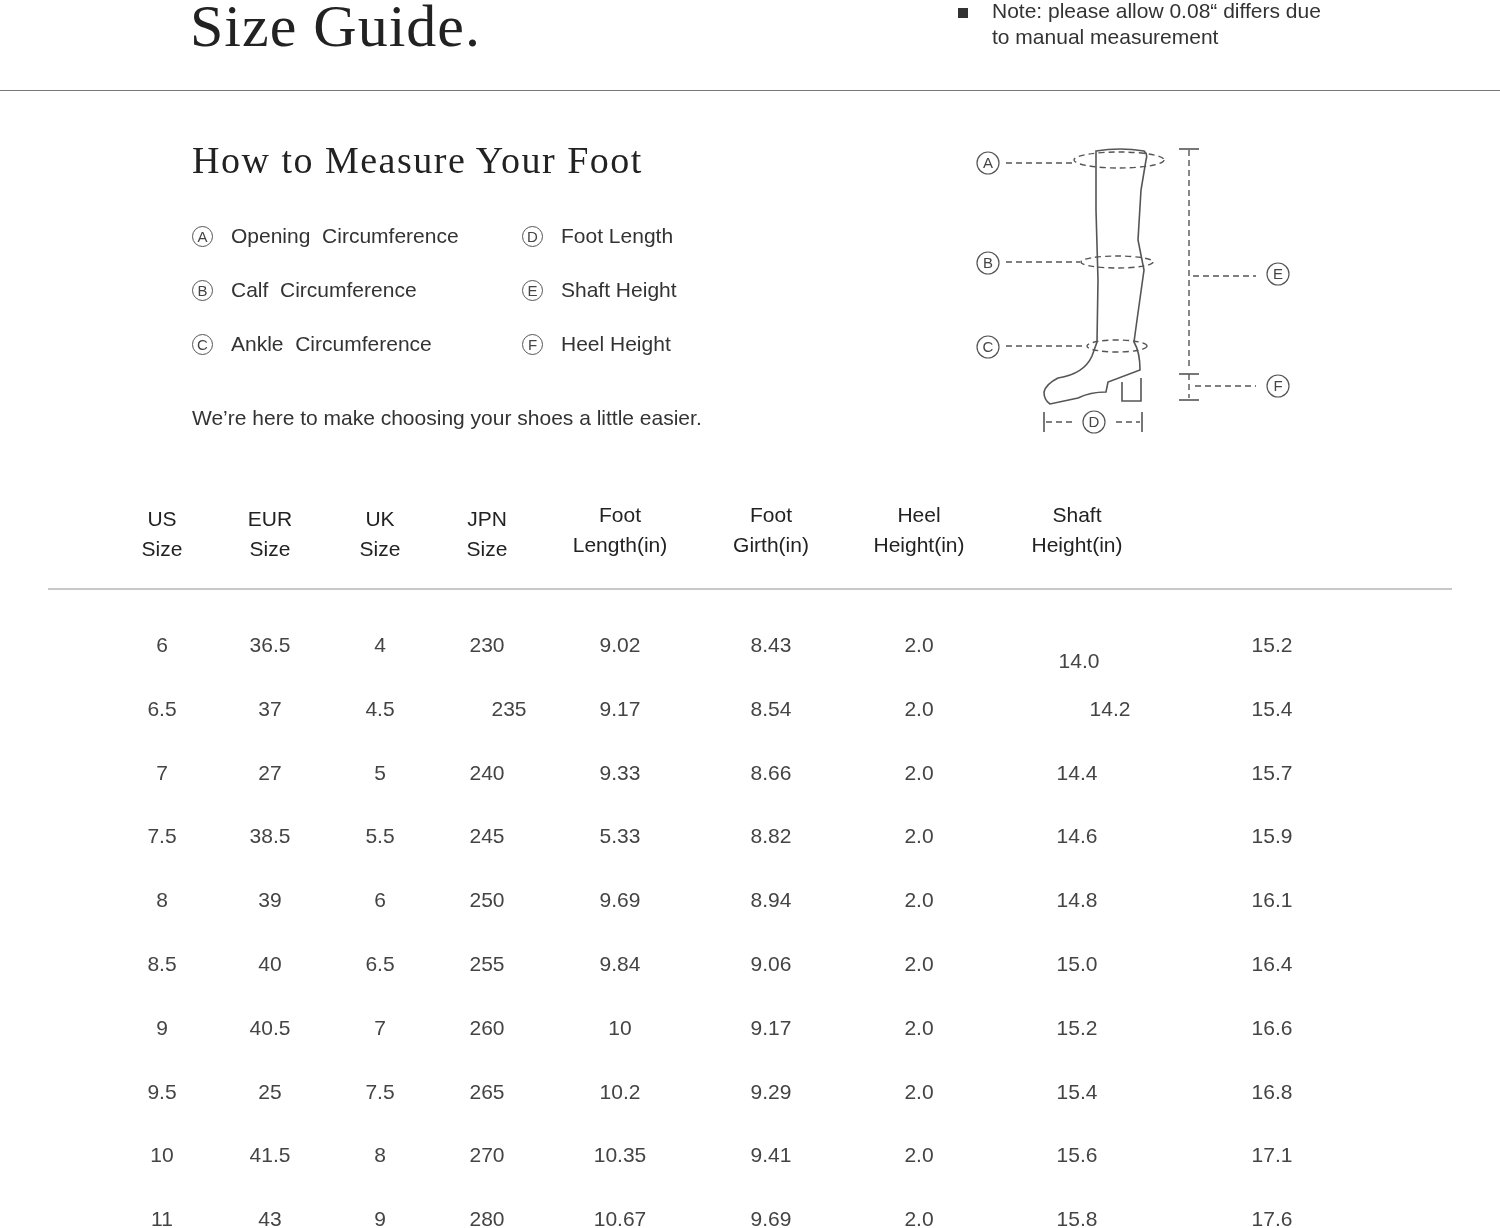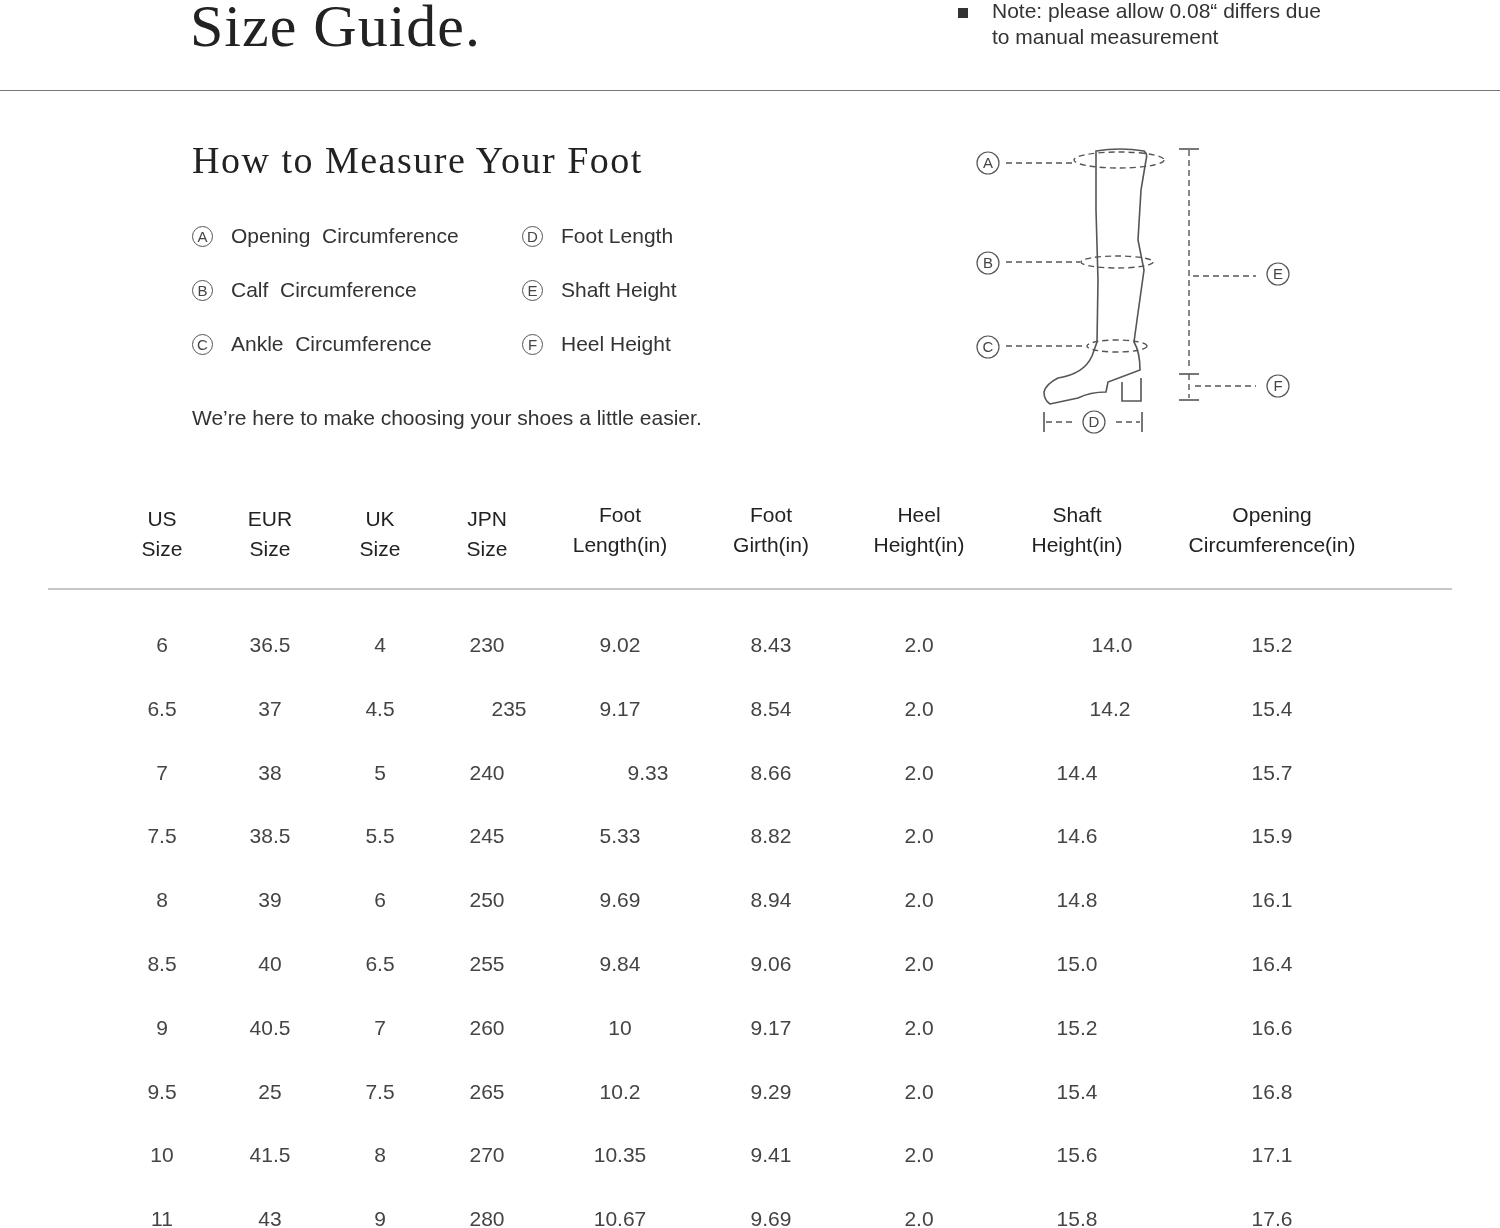--- a/index.html
+++ b/index.html
@@ -178,55 +178,51 @@
         <div>Foot</div>
         <div>Girth(in)</div>
       </div>
       <div class="th" style="left: 871px; top: 0px;">
         <div>Heel</div>
         <div>Height(in)</div>
       </div>
       <div class="th" style="left: 1029px; top: 0px;">
         <div>Shaft</div>
         <div>Height(in)</div>
-      </div>
-      <div class="th" style="left: 1224px; top: 0px;">
-        <div>Opening</div>
-        <div>Circumference(in)</div>
       </div>
     </div>
   <div class="tbody" id="tbody">
       <div class="tr" style="margin-top: 40px;">
         <div class="td" style="left: 114px;">6</div>
         <div class="td" style="left: 222px;">36.5</div>
         <div class="td" style="left: 332px;">4</div>
         <div class="td" style="left: 439px;">230</div>
         <div class="td" style="left: 572px;">9.02</div>
         <div class="td" style="left: 723px;">8.43</div>
         <div class="td" style="left: 871px;">2.0</div>
-        <div class="td" style="left: 1064px;">14.0</div>
+        <div class="td" style="left: 1031px; margin-top: 16px;">14.0</div>
         <div class="td" style="left: 1224px;">15.2</div>
       </div>
       <div class="tr">
         <div class="td" style="left: 114px;">6.5</div>
         <div class="td" style="left: 222px;">37</div>
         <div class="td" style="left: 332px;">4.5</div>
         <div class="td" style="left: 461px;">235</div>
         <div class="td" style="left: 572px;">9.17</div>
         <div class="td" style="left: 723px;">8.54</div>
         <div class="td" style="left: 871px;">2.0</div>
         <div class="td" style="left: 1062px;">14.2</div>
         <div class="td" style="left: 1224px;">15.4</div>
       </div>
       <div class="tr">
         <div class="td" style="left: 114px;">7</div>
-        <div class="td" style="left: 222px;">38</div>
+        <div class="td" style="left: 222px;">27</div>
         <div class="td" style="left: 332px;">5</div>
         <div class="td" style="left: 439px;">240</div>
-        <div class="td" style="left: 600px;">9.33</div>
+        <div class="td" style="left: 572px;">9.33</div>
         <div class="td" style="left: 723px;">8.66</div>
         <div class="td" style="left: 871px;">2.0</div>
         <div class="td" style="left: 1029px;">14.4</div>
         <div class="td" style="left: 1224px;">15.7</div>
       </div>
       <div class="tr">
         <div class="td" style="left: 114px;">7.5</div>
         <div class="td" style="left: 222px;">38.5</div>
         <div class="td" style="left: 332px;">5.5</div>
         <div class="td" style="left: 439px;">245</div>

